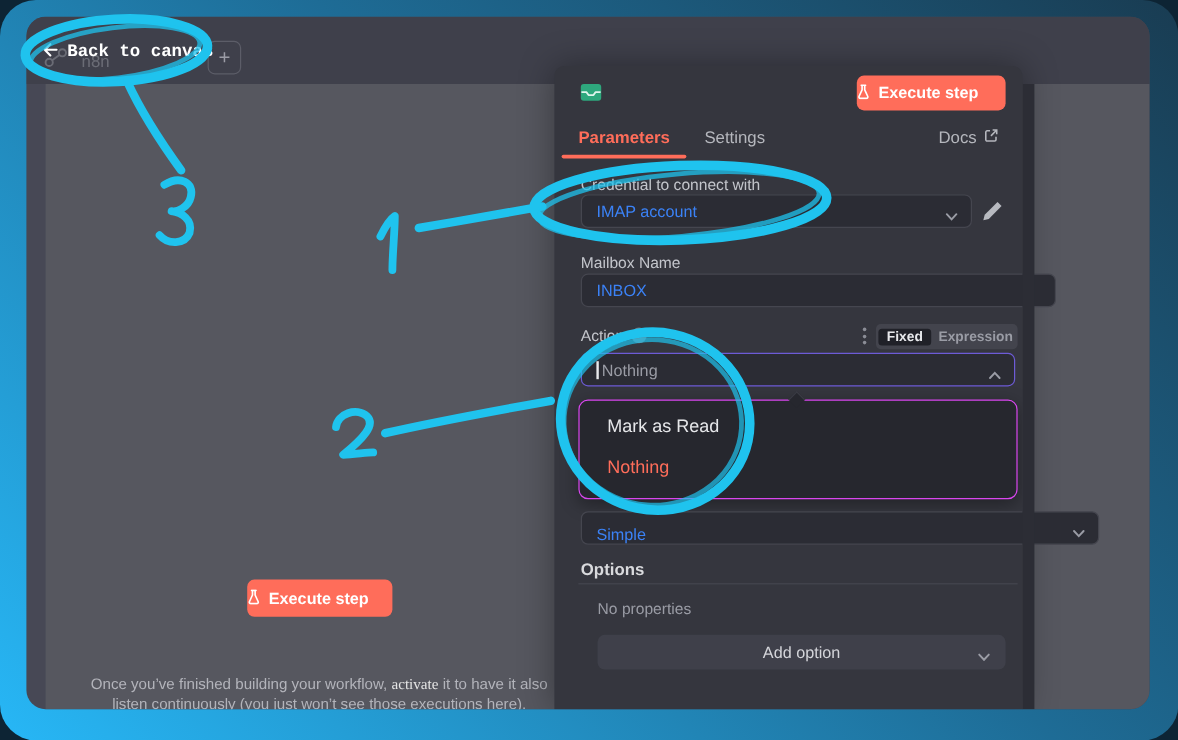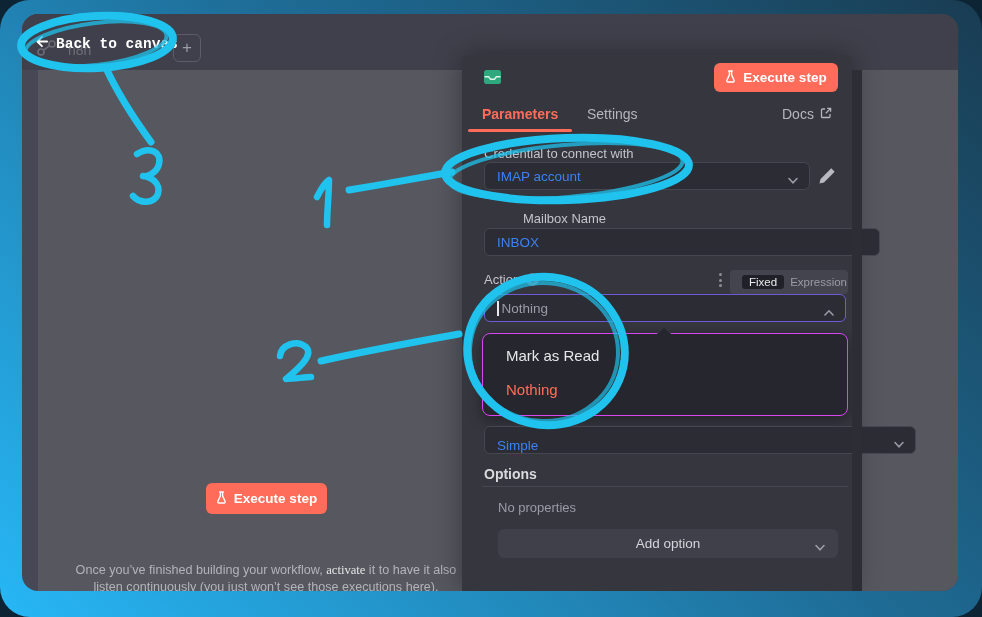--- a/index.html
+++ b/index.html
@@ -18,21 +18,21 @@
   .workflow-tab { position:absolute; left:14px; top:24px; display:flex; align-items:center; gap:10px; opacity:.32; }
   .workflow-tab .wf-name { color:#c6c8cf; font-size:14px; }
   .back-btn { position:absolute; left:12px; top:20px; display:flex; align-items:center; gap:7px;
     color:#ffffff; font-size:14.5px; font-weight:700; cursor:pointer;font-family:Liberation Mono, monospace; }
   .plus-btn { position:absolute; left:151px; top:20px; width:28px; height:28px; border:1px solid #5c5d68;
     border-radius:6px; color:#9b9ca6; font-size:17px; display:flex; align-items:center; justify-content:center; }
 
   
   .canvas { position:absolute; left:16px; top:56px; width:920px; height:521px; background:#56575f; }
 
-  .btn-orange { display:inline-flex; align-items:center; justify-content:center; gap:7px;
+  .btn-orange { display:inline-flex; align-items:center; justify-content:flex-start; gap:7px;
     background:#ff6d5a; color:#fff; border:none; border-radius:6px;
     font-family:"Liberation Sans",sans-serif; font-size:13.5px; font-weight:600; cursor:pointer; }
   .canvas-exec { position:absolute; left:168px; top:413px; width:121px; height:31px; }
 
   .activate-note { position:absolute; left:28px; top:492px; width:400px; text-align:center;
     color:#b3b4bb; font-size:12.6px; line-height:1.32; }
   .activate-note .lnk { color:#e5e5e5; cursor:pointer;font-family:Liberation Serif, serif; }
 
   
   .ndv-main { position:absolute; left:440px; top:41px; width:390px; height:536px;
@@ -63,21 +63,21 @@
   .pencil-btn { position:absolute; left:356px; top:112px; width:20px; height:20px; cursor:pointer; }
   .mailbox-input { left:22px; top:173px; width:396px; }
 
   .action-row { position:absolute; left:22px; top:217px; width:364px; height:18px; }
   .action-label-wrap { display:flex; align-items:center; gap:6px; }
   .q-icon { width:13px; height:13px; border-radius:50%; background:#75767f; color:#2e2f36;
     font-size:9.5px; font-weight:700; display:inline-flex; align-items:center; justify-content:center; }
   .dots-btn { position:absolute; left:232px; top:1px; display:flex; flex-direction:column; gap:2.5px; cursor:pointer; padding:0 3px; }
   .dots-btn i { width:3px; height:3px; border-radius:50%; background:#8b8d96; }
   .mode-toggle { position:absolute; left:246px; top:-2px; width:118px; height:21px; background:#43444d;
-    border-radius:4px; display:flex; align-items:center; padding:12px; font-size:11.5px; }
+    border-radius:4px; display:flex; align-items:center; padding:2px; font-size:11.5px;font-weight:bold; }
   .mode-fixed { background:#202128; color:#e8e9ec; border-radius:3px; padding:1px 7px; cursor:pointer; }
   .mode-expr { color:#9a9ca5; padding:1px 6px; cursor:pointer; }
 
   .action-select { left:22px; top:239px; width:362px; border:1.5px solid #6d5bd6; color:#9a9ca5; cursor:pointer; }
   .cursor-bar { display:inline-block; width:1.5px; height:15px; background:#e8e9ec; margin-right:3px; vertical-align:middle; }
 
   .dropdown { position:absolute; left:20px; top:278px; width:366px; height:83px; background:#26272e;
     border:1px solid #d946ef; border-radius:8px; box-shadow:0 4px 14px rgba(0,0,0,.35); }
   .dropdown .caret { position:absolute; left:176px; top:-6px; width:10px; height:10px; background:#26272e;
     border-left:1px solid #3a3b44; border-top:1px solid #3a3b44; transform:rotate(45deg); }
@@ -184,21 +184,21 @@
               <path d="M2 1.5 L6 5.8 L10 1.5" stroke="#9a9ca5" stroke-width="1.6" fill="none" stroke-linecap="round"></path>
             </svg>
         </span>
       </div>
       <span class="pencil-btn">
         <svg width="18" height="18" viewBox="0 0 16 16">
             <path d="M11.8 1.2 l3 3 L5.3 13.7 l-4 1 1 -4 z" fill="#b8bac0"></path>
           </svg>
       </span>
 
-      <span class="field-label" style="left:22px; top:156px;margin-left:39px;">Mailbox Name</span>
+      <span class="field-label" style="left:22px; top:156px;">Mailbox Name</span>
       <div class="n8n-input mailbox-input">
         <span>INBOX</span>
       </div>
 
       <div class="action-row">
         <span class="action-label-wrap">
           <span class="field-label" style="position:static;">Action</span>
           <span class="q-icon">?</span>
         </span>
         <span class="dots-btn">

